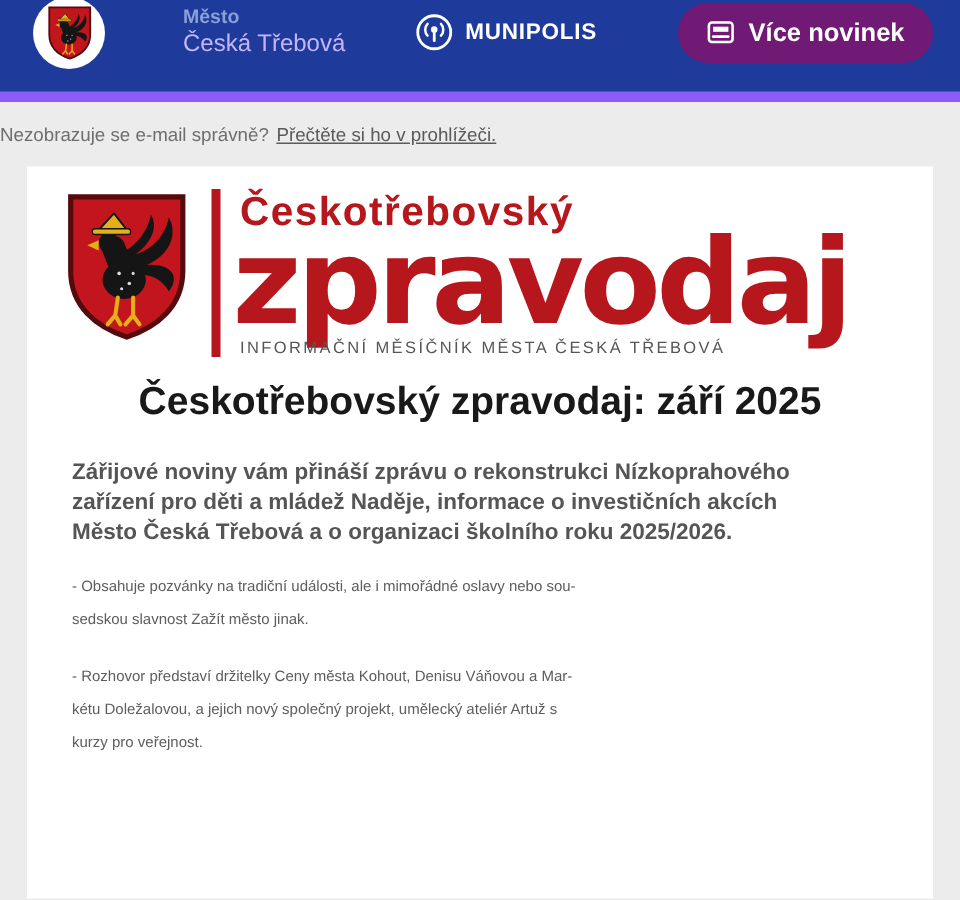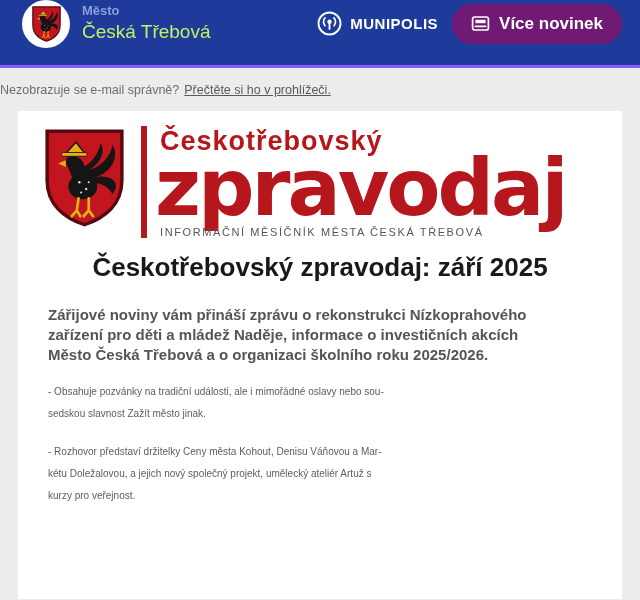--- a/index.html
+++ b/index.html
@@ -5,32 +5,33 @@
   * { margin:0; padding:0; box-sizing:border-box; }
   html,body { width:640px; height:600px; overflow:hidden; }
   body {
     font-family:"Liberation Sans","DejaVu Sans",sans-serif;
     background:#ececec;
   }
 
   
   .header {
     height:68px; background:#1e3a9b;
-    border-bottom:3px solid #8b5cf6;
+    border-bottom:7px solid #8b5cf6;
     display:flex; align-items:center;
     padding:0 18px 18px 22px;
+    gap:40px;
   }
   .logo-circle {
     width:48px; height:48px; border-radius:50%;
     background:#fff; flex:0 0 auto;
     display:flex; align-items:center; justify-content:center;
   }
   .city-text { margin-left:12px; line-height:1.1; }
   .city-label { color:#8ba0d9; font-weight:bold; font-size:13px; }
-  .city-name  { color:#bef264; font-size:19px; margin-top:3px; }
+  .city-name  { color:#c4b5fd; font-size:16px; margin-top:3px; }
 
   .munipolis {
     margin-left:auto; display:flex; align-items:center; gap:7px;
     color:#fff; font-weight:bold; font-size:15px; letter-spacing:.5px;
   }
   .news-btn {
     margin-left:14px; height:40px; padding:0 19px;
     border:none; border-radius:20px; cursor:pointer;
     background:#701a75; color:#fff;
     font-family:inherit; font-weight:bold; font-size:17px;

